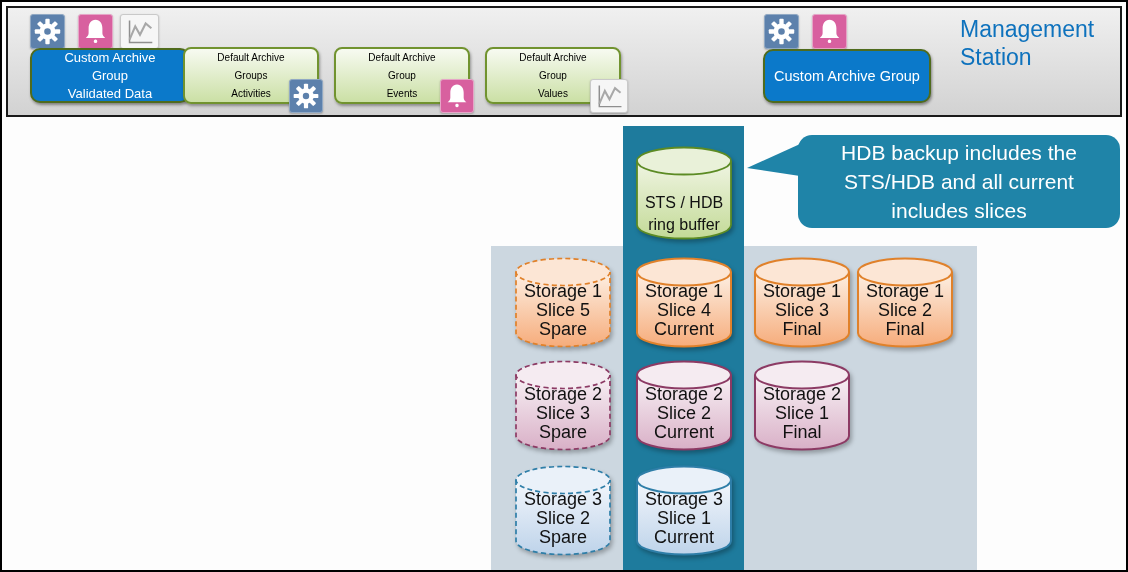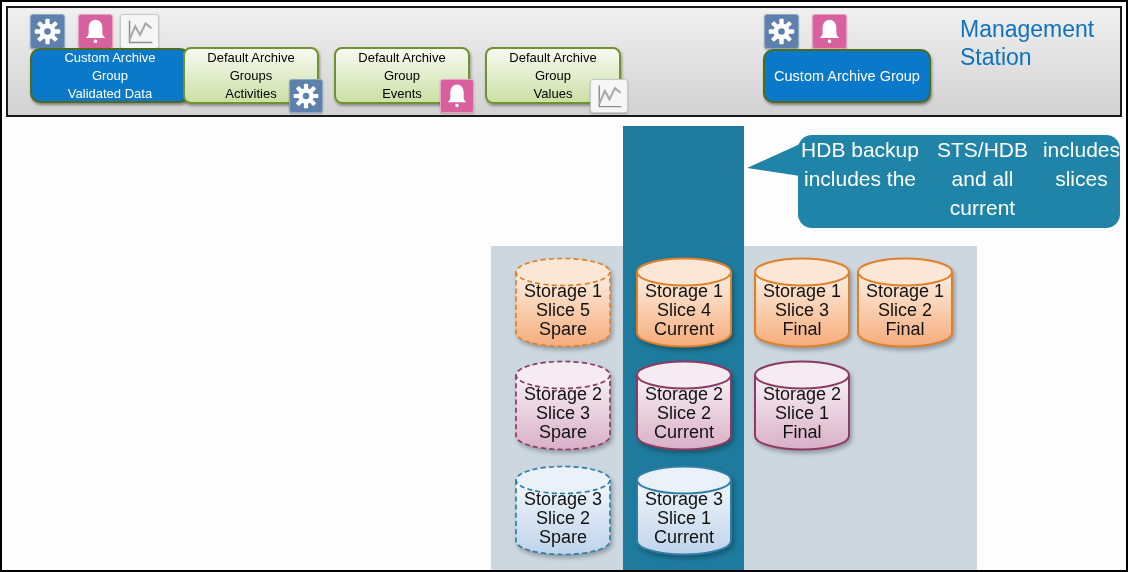--- a/index.html
+++ b/index.html
@@ -5,27 +5,27 @@
 * {margin:0; padding:0; box-sizing:border-box;}
 body {background:#fff;}
 .page {position:relative; width:1128px; height:572px; background:#fdfdfd; border:2px solid #000; font-family:"Liberation Sans",sans-serif; overflow:hidden;}
 .topbar {position:absolute; left:4px; top:4px; width:1116px; height:111px; border:2px solid #1a1a1a; background:linear-gradient(#f0f0f0,#d2d2d2);}
 .icon-sq {position:absolute; width:35px; height:35px; border-radius:3px; display:flex; align-items:center; justify-content:center; box-shadow:0 1px 2px rgba(0,0,0,.25);}
 .icon-gear-bg {background:#5d81ac; border:1px solid #91a9c4;}
 .icon-bell-bg {background:#d8609f; border:1px solid #e6a5c7;}
 .icon-chart-bg {background:#f6f6f6; border:1px solid #c9c9c9;}
 .btn {position:absolute; display:flex; flex-direction:column; align-items:center; justify-content:center; text-align:center;}
 .btn-blue {background:#0b79ca; color:#fff; border:2px solid #4f6b1d; border-radius:10px; box-shadow:1px 2px 3px rgba(0,0,0,.4); font-size:13px; line-height:18px;}
-.btn-green {background:linear-gradient(#f7faf1,#cbe0a5); color:#000; border:2px solid #71932f; border-radius:8px; box-shadow:1px 2px 3px rgba(0,0,0,.35); font-size:13px; line-height:18px;}
+.btn-green {background:linear-gradient(#f7faf1,#cbe0a5); color:#000; border:2px solid #71932f; border-radius:8px; box-shadow:1px 2px 3px rgba(0,0,0,.35); font-size:10px; line-height:18px;}
 .title {position:absolute; left:952px; top:7px; font-size:23px; font-weight:normal; color:#0e72bd; line-height:28px;}
 .gray-panel {position:absolute; left:489px; top:244px; width:486px; height:324px; background:#ccd7e0;}
 .teal-col {position:absolute; left:621px; top:124px; width:121px; height:444px; background:#1e7b9d;}
 .callout-body {position:absolute; left:796px; top:133px; width:322px; height:93px; background:#1f84a8; border-radius:14px;}
 .callout-tail {position:absolute; left:740px; top:128px; width:70px; height:60px;}
-.callout-text {position:absolute; left:796px; top:133px; width:322px; height:93px; display:flex; flex-direction:row; justify-content:center; color:#fff; font-size:21px; line-height:29px; text-align:center;}
+.callout-text {position:absolute; left:796px; top:133px; width:322px; height:93px; display:flex; flex-direction:column; justify-content:center; color:#fff; font-size:21px; line-height:29px; text-align:center;}
 .cyl {position:absolute; width:100px; height:94px; filter:drop-shadow(2px 3px 2px rgba(0,0,0,.28));}
 .cyl svg.shape {position:absolute; left:0; top:0;}
 .cyl-label {position:absolute; left:0; right:0; top:26px; text-align:center; font-size:18px; line-height:19px; color:#111;}
 .cyl-label.two {top:47px; font-size:16px; line-height:22px;}
 .orange .body {fill:url(#g-orange); stroke:#e0812a; stroke-width:2;}
 .orange .top {fill:#fce6d5; stroke:#e0812a; stroke-width:2;}
 .pink .body {fill:url(#g-pink); stroke:#8c3a64; stroke-width:2;}
 .pink .top {fill:#f5ebf1; stroke:#8c3a64; stroke-width:2;}
 .blue .body {fill:url(#g-blue); stroke:#2e7ea8; stroke-width:2;}
 .blue .top {fill:#eaf1f9; stroke:#2e7ea8; stroke-width:2;}
@@ -165,20 +165,30 @@
   <svg class="callout-tail" viewBox="0 0 70 60">
     <polygon points="58,14 58,46 5,38" fill="#1f84a8"></polygon>
   </svg>
   <div class="callout-body"></div>
   <div class="callout-text">
     <div>HDB backup includes the</div>
     <div>STS/HDB and all current</div>
     <div>includes slices</div>
   </div>
 
+  <div class="cyl green" style="left:632px; top:143px; height:97px;">
+    <svg class="shape" width="100" height="97" viewBox="0 0 100 97">
+      <path class="body" d="M3 16 L3 80 A47 13.5 0 0 0 97 80 L97 16"></path>
+      <ellipse class="top" cx="50" cy="16" rx="47" ry="13.5"></ellipse>
+    </svg>
+    <div class="cyl-label two">
+      <div>STS / HDB</div>
+      <div>ring buffer</div>
+    </div>
+  </div>
 
   <div class="cyl orange dashed" style="left:511px; top:254px;">
     <svg class="shape" width="100" height="94" viewBox="0 0 100 94">
       <path class="body" d="M3 16 L3 77 A47 13.5 0 0 0 97 77 L97 16"></path>
       <ellipse class="top" cx="50" cy="16" rx="47" ry="13.5"></ellipse>
     </svg>
     <div class="cyl-label">
       <div>Storage 1</div>
         <div>Slice 5</div>
         <div>Spare</div>

